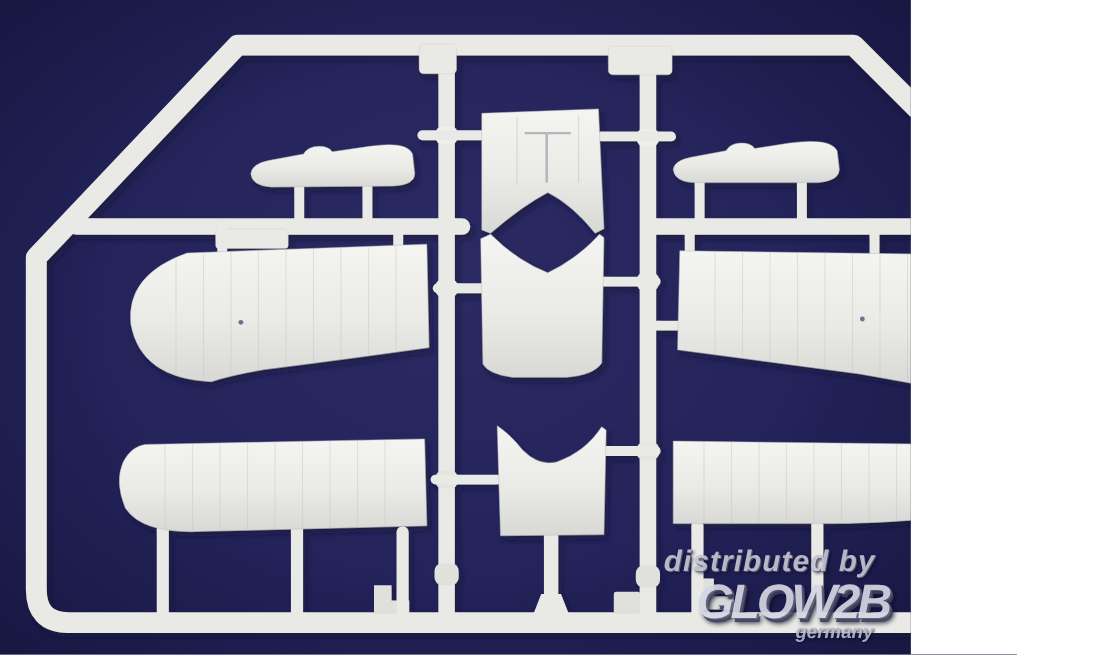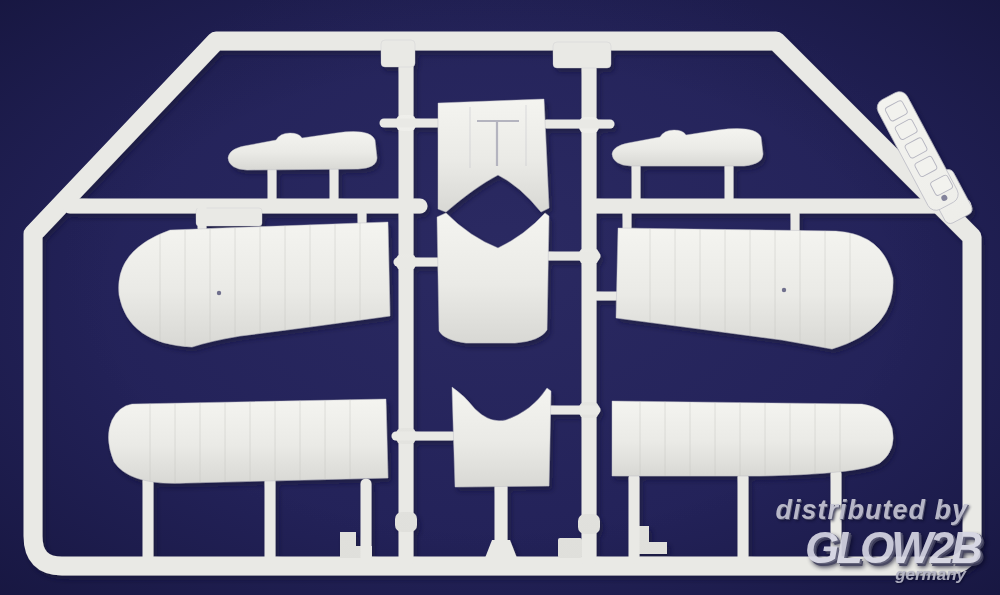--- a/index.html
+++ b/index.html
@@ -5,21 +5,21 @@
   html,body{margin:0;padding:0;}
   :root{
     --bg:#232259;
     --plastic:#e9e9e5;
     --plastic-shadow:#b9b9c3;
     --plastic-highlight:#f5f5f1;
     --wm-color:#c9c9d8;
   }
   .stage{
     position:relative;
-    width:1000px;height:595px;
+    width:828px;height:595px;
     overflow:hidden;
     background:
       radial-gradient(ellipse at 50% 42%, rgba(62,61,120,0.28), rgba(0,0,0,0) 62%),
       radial-gradient(ellipse at 50% 50%, rgba(0,0,0,0) 55%, rgba(10,10,38,0.45) 100%),
       var(--bg);
     font-family:"Liberation Sans", sans-serif;
   }
   svg{position:absolute;left:0;top:0;}
   .rail{stroke:var(--plastic);fill:none;}
   .part{stroke:var(--plastic-shadow);stroke-width:0.8;stroke-opacity:0.55;}

